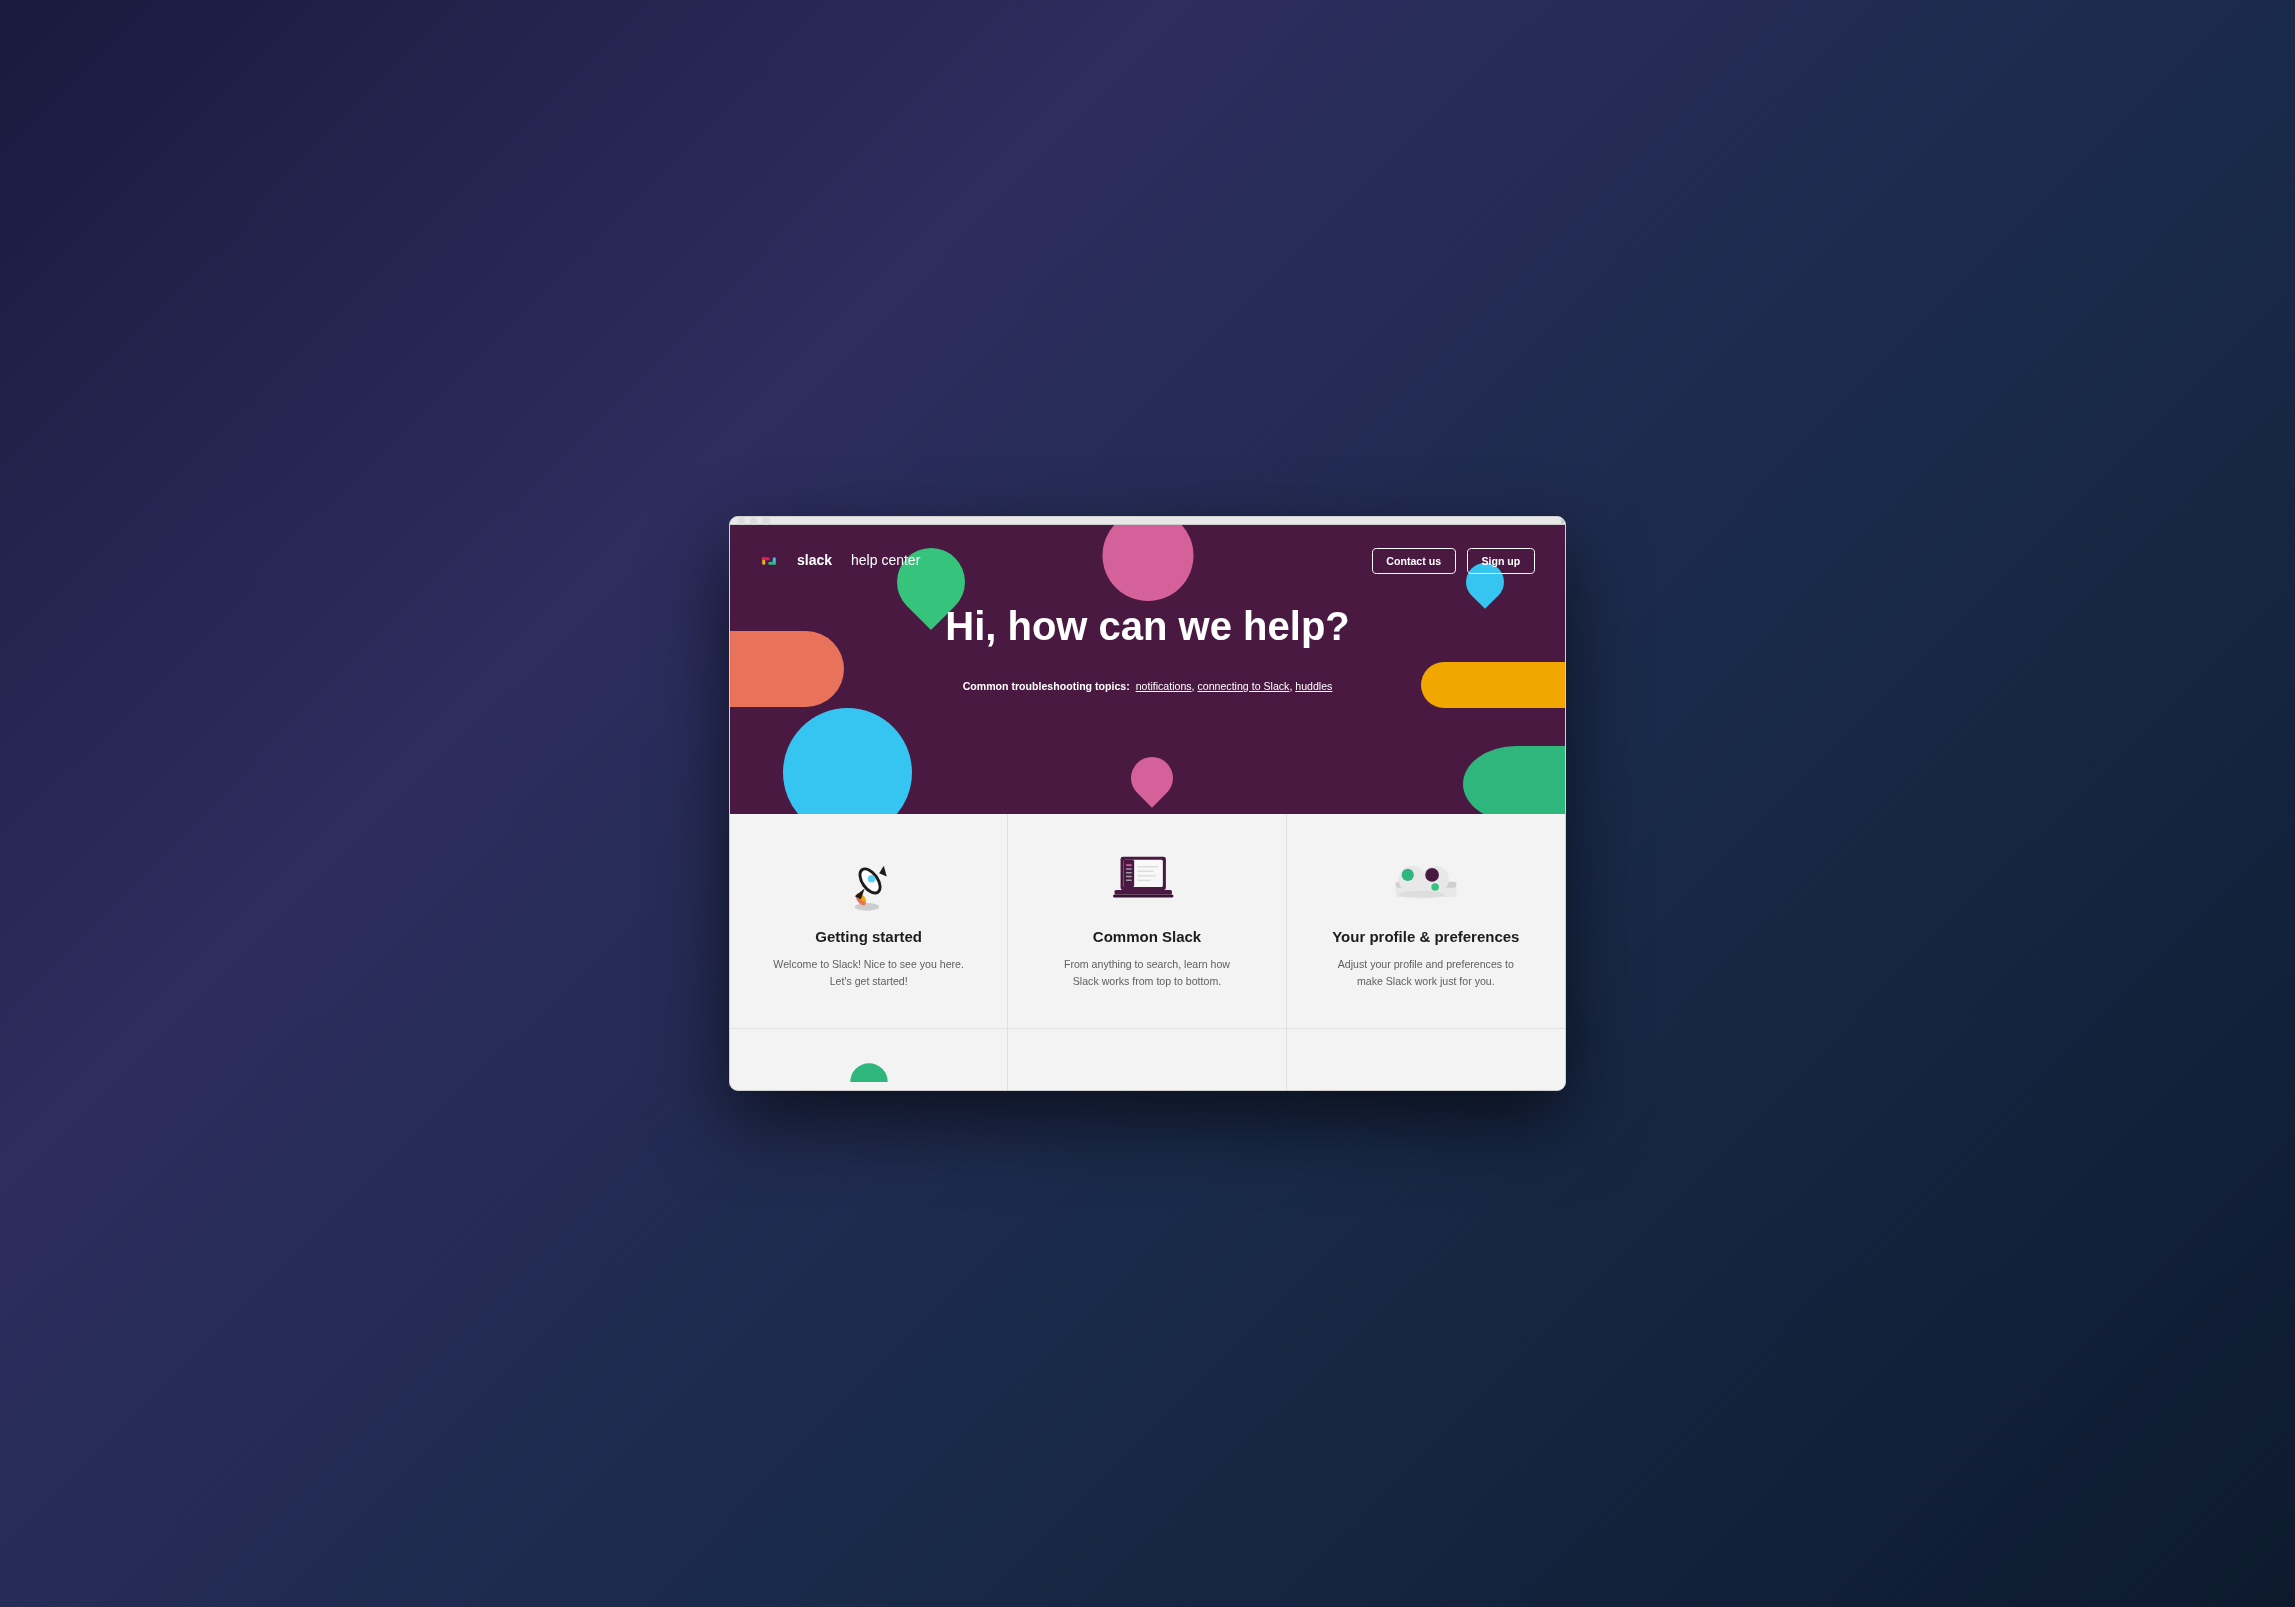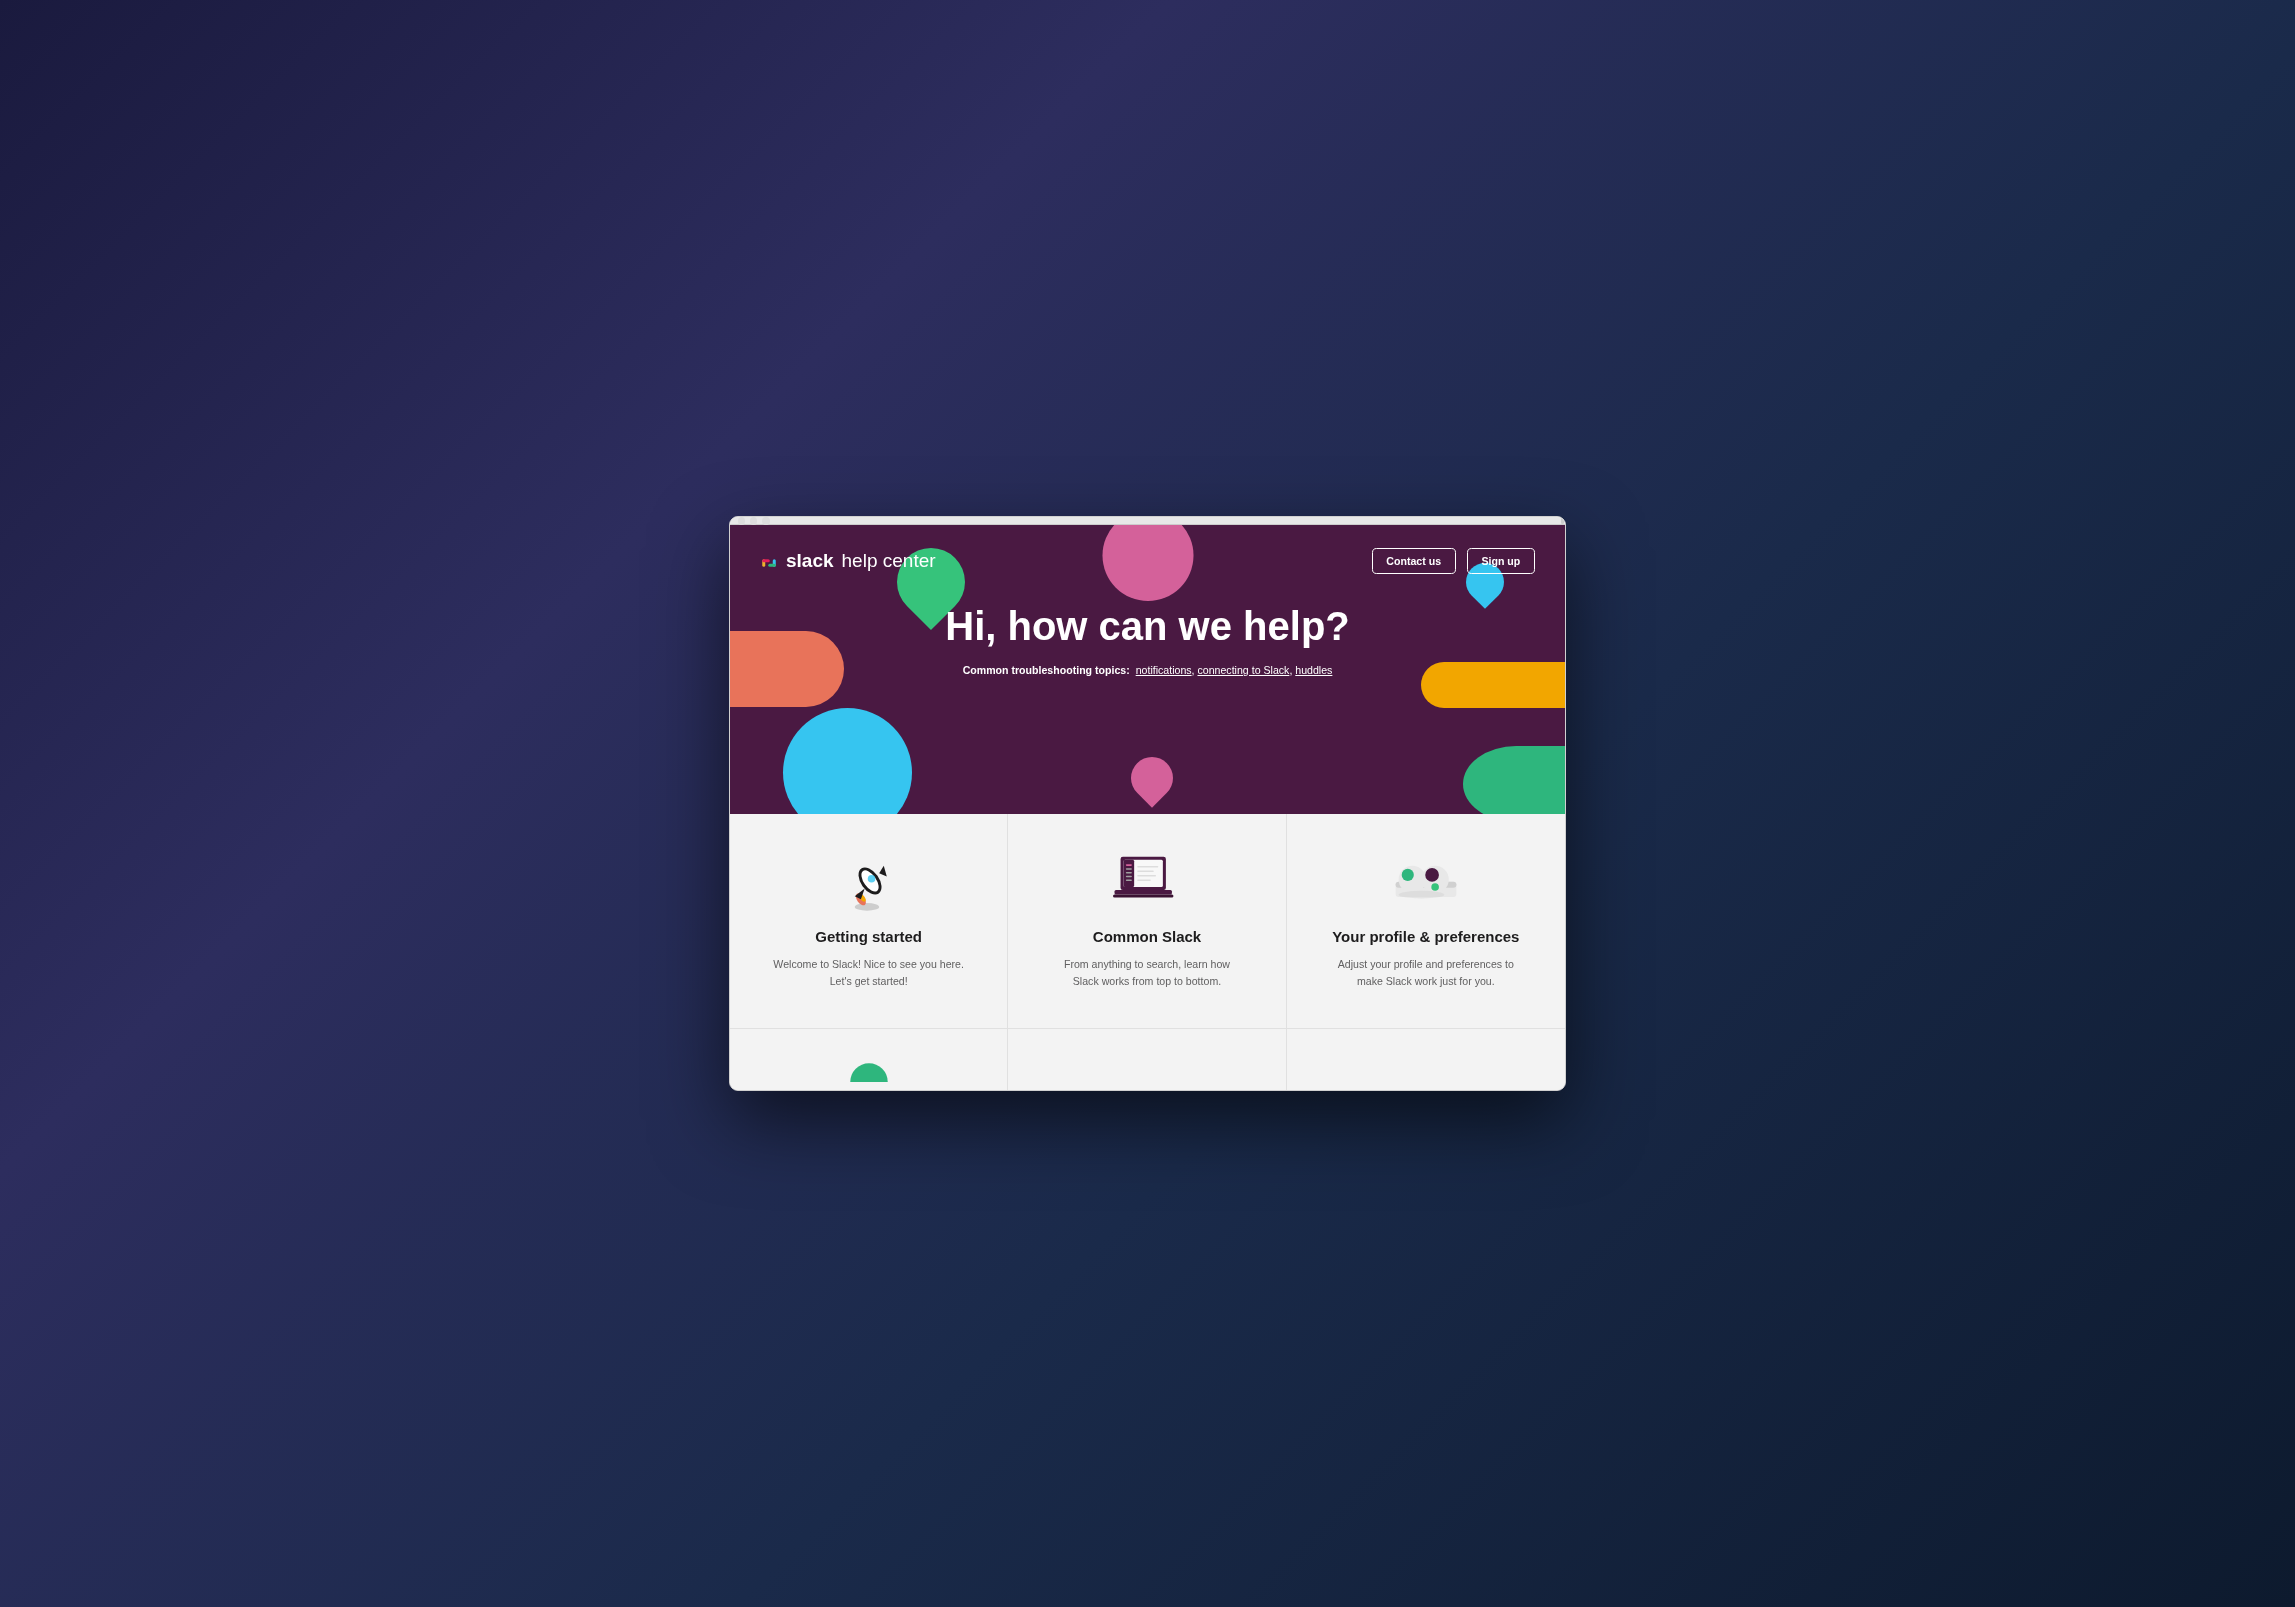--- a/index.html
+++ b/index.html
@@ -65,24 +65,24 @@
     .hero-nav {
       display: flex;
       justify-content: space-between;
       align-items: center;
       position: relative;
       z-index: 10;
     }
 
     .logo {
       display: flex;
-      align-items: flex-end;
-      gap: 8px;
-      color: white;
-      font-size: 19px;
+      align-items: flex-start;
+      gap: 19px;
+      color: white;
+      font-size: 14px;
       font-weight: 400;
     }
 
     .logo-hash {
       display: inline-flex;
       width: 18px;
       height: 18px;
       position: relative;
     }
 
@@ -121,21 +121,21 @@
       text-align: center;
       position: relative;
       z-index: 10;
       margin-top: 30px;
     }
 
     .hero-title {
       font-size: 40px;
       font-weight: 800;
       color: white;
-      margin-bottom: 15px;
+      margin-bottom: 31px;
       text-align: center;
     }
 
     .search-bar {
       display: flex;
       align-items: center;
       background: white;
       border-radius: 6px;
       padding: 9px 15px;
       max-width: 426px;

